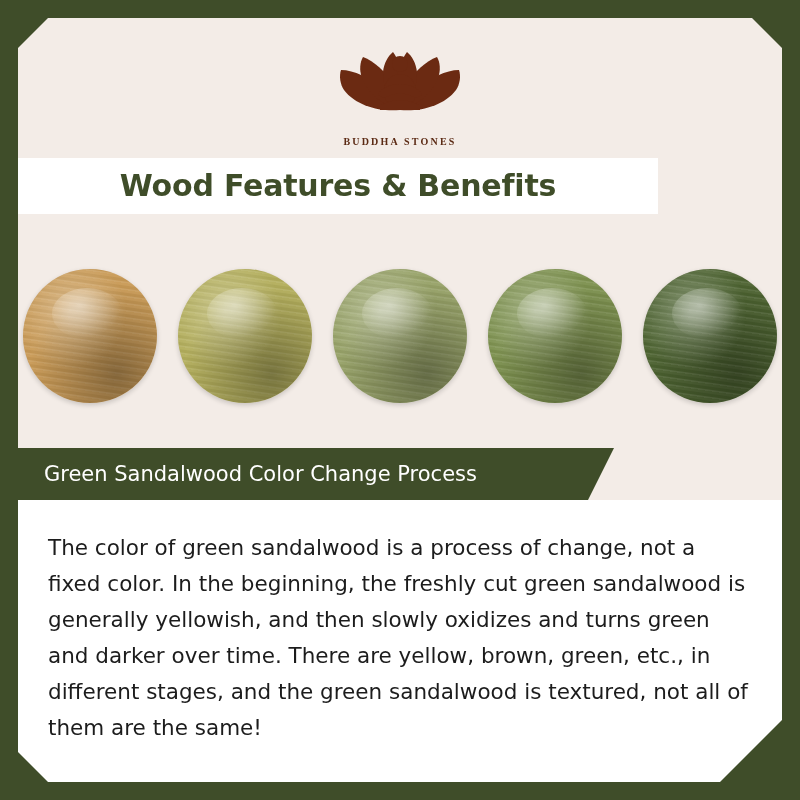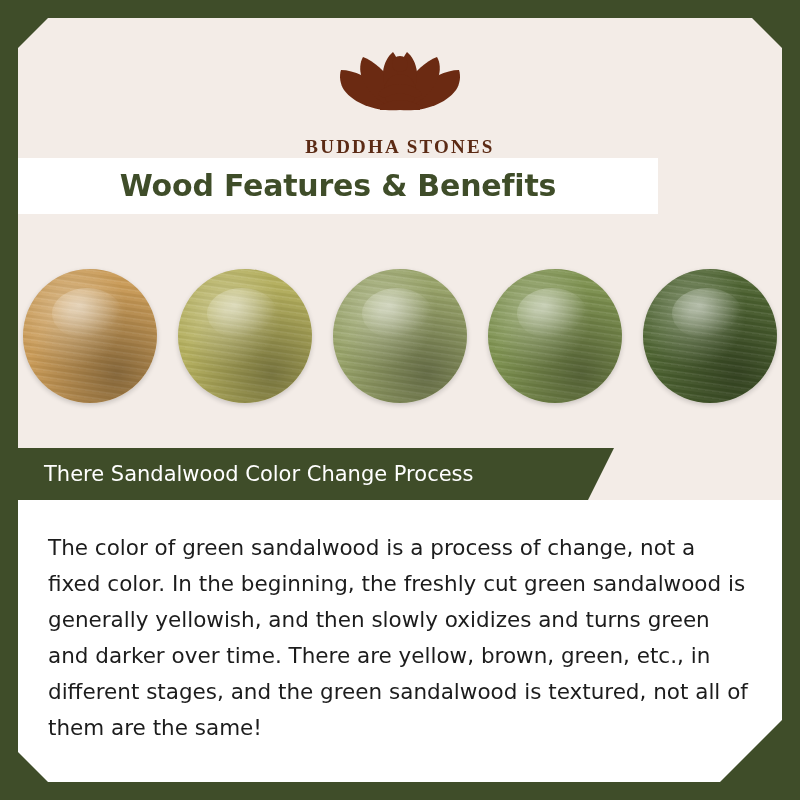--- a/index.html
+++ b/index.html
@@ -69,21 +69,21 @@
     text-align: center;
   }
   .lotus-wrap {
     display: block;
     margin: 0 auto;
     width: 180px;
     height: 100px;
   }
   .brand-name {
     margin-top: 4px;
-    font-size: 19px;
+    font-size: 10px;
     letter-spacing: 2.2px;
     font-weight: bold;
     color: #5b2a14;
     font-family: "Liberation Serif", serif;
   }
 
   
   .title-band {
     position: absolute;
     left: 0px;
@@ -288,21 +288,21 @@
       </div>
       <div class="bead" style="background:#4d6331;">
         <div class="grain"></div>
         <div class="shade"></div>
         <div class="shine"></div>
       </div>
     </div>
 
     <div class="ribbon"></div>
     <div class="ribbon-tail"></div>
-    <div class="ribbon-text">There Sandalwood Color Change Process</div>
+    <div class="ribbon-text">Green Sandalwood Color Change Process</div>
 
     <div class="body-block">
       <div class="body-text">The color of green sandalwood is a process of change, not a fixed color. In the beginning, the freshly cut green sandalwood is generally yellowish, and then slowly oxidizes and turns green and darker over time. There are yellow, brown, green, etc., in different stages, and the green sandalwood is textured, not all of them are the same!</div>
     </div>
 
     <div class="wedge-br"></div>
   </div>
 </div>
 
 </body></html>

